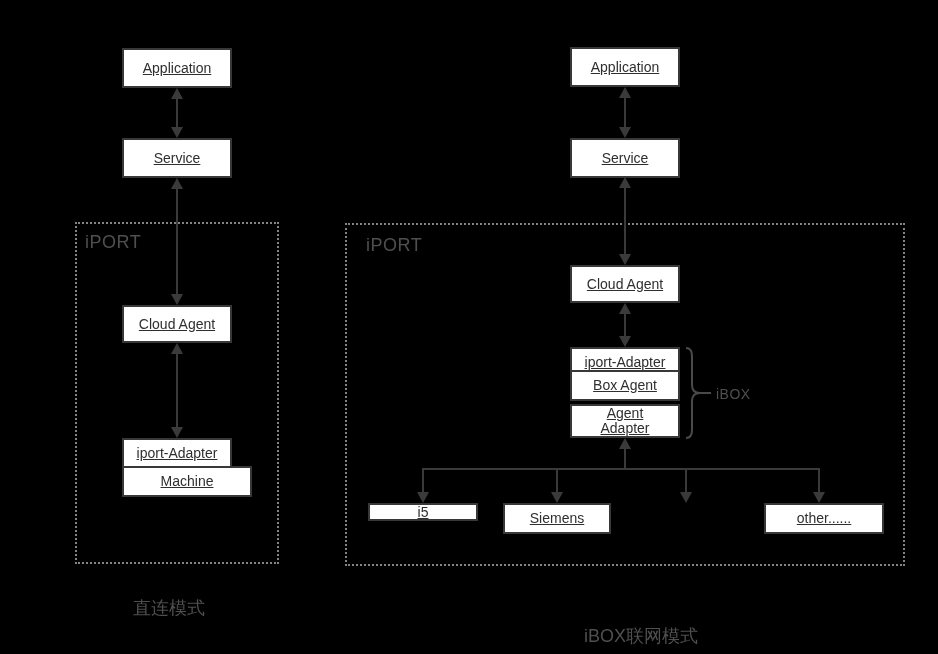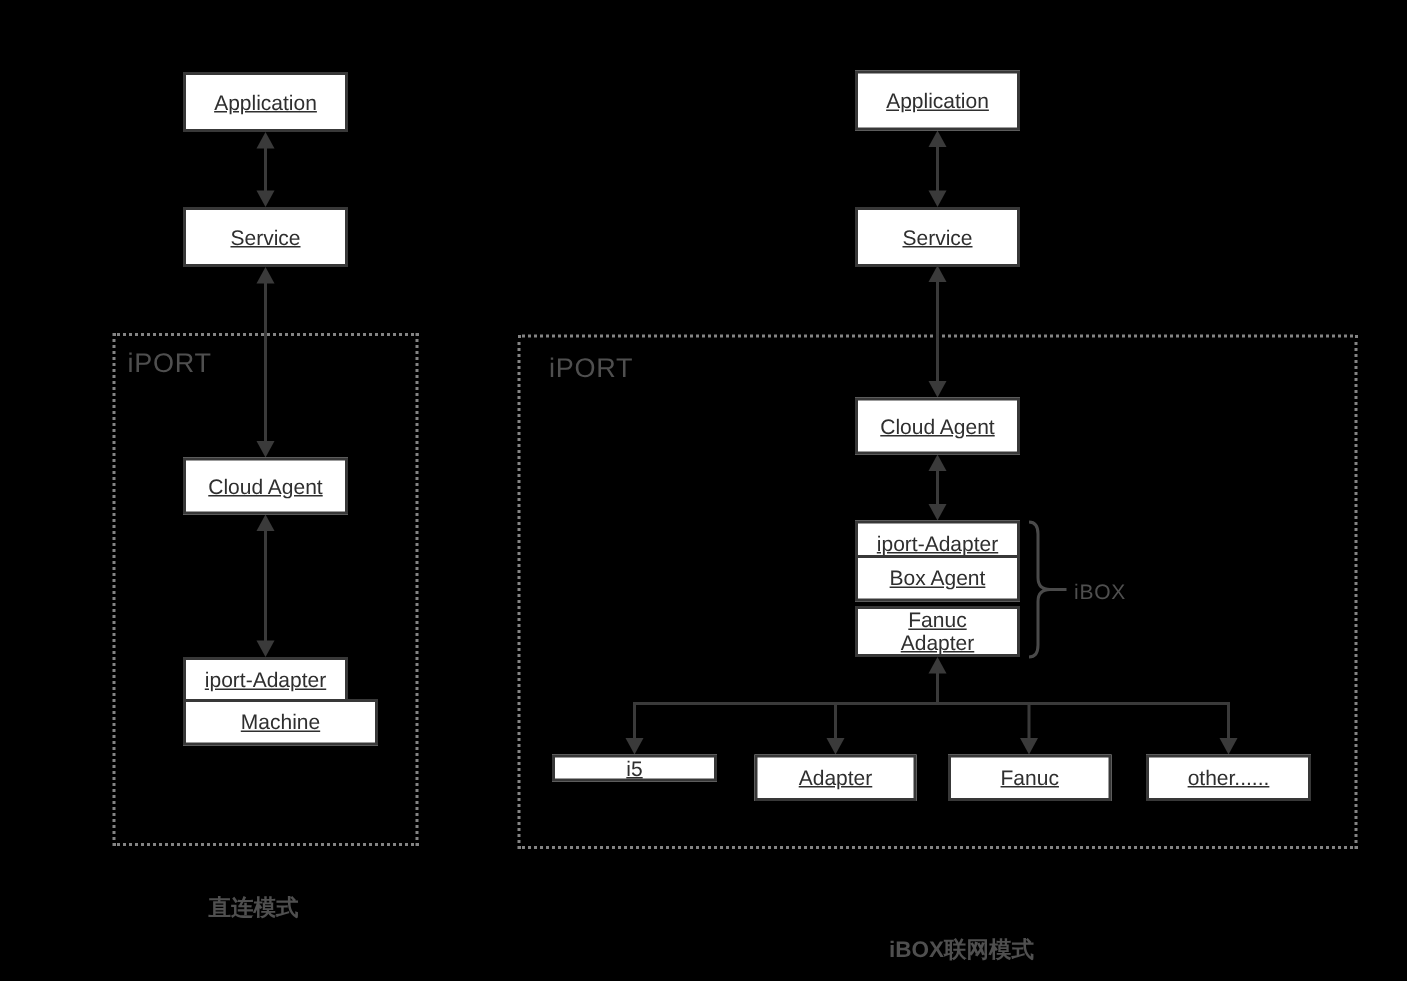--- a/index.html
+++ b/index.html
@@ -42,22 +42,22 @@
     border-left:6px solid transparent;border-right:6px solid transparent;
     border-bottom:11px solid var(--line);
   }
   .arrow .head-down{
     position:absolute;bottom:0;left:0;width:0;height:0;
     border-left:6px solid transparent;border-right:6px solid transparent;
     border-top:11px solid var(--line);
   }
   .hline{position:absolute;height:2px;background:var(--line);}
   .caption{
-    position:absolute;color:var(--muted-label);font-size:15px;
-    transform:translateX(-50%);white-space:nowrap;font-weight:bold;
+    position:absolute;color:var(--muted-label);font-size:18px;
+    transform:translateX(-50%);white-space:nowrap;
   }
   .brace-svg{position:absolute;}
   .brace-label{position:absolute;color:var(--muted-label);font-size:14px;letter-spacing:.5px;}
 </style>
 </head>
 <body>
 
 <div class="canvas">
 
   <div class="dashed" style="left:75px;top:222px;width:204px;height:342px"></div>
@@ -125,28 +125,27 @@
   <div class="node" style="left:122px;top:305px;width:110px;height:38px">Cloud Agent</div>
   <div class="node" style="left:122px;top:438px;width:110px;height:30px">iport-Adapter</div>
   <div class="node" style="left:122px;top:466px;width:130px;height:31px">Machine</div>
 
   <div class="node" style="left:570px;top:47px;width:110px;height:40px">Application</div>
   <div class="node" style="left:570px;top:138px;width:110px;height:40px">Service</div>
   <div class="node" style="left:570px;top:265px;width:110px;height:38px">Cloud Agent</div>
 
   <div class="node" style="left:570px;top:347px;width:110px;height:30px">iport-Adapter</div>
   <div class="node" style="left:570px;top:370px;width:110px;height:31px">Box Agent</div>
-  <div class="node wrap" style="left:570px;top:404px;width:110px;height:34px">Fanuc Adapter</div>
+  <div class="node wrap" style="left:570px;top:404px;width:110px;height:34px">Agent Adapter</div>
 
   <svg class="brace-svg" style="left:685px;top:346px" width="40" height="94" viewBox="0 0 40 94">
     <path d="M1,2 Q7,2 7,10 L7,39 Q7,47 15,47 Q7,47 7,55 L7,84 Q7,92 1,92 M15,47 L26,47" fill="none" stroke="var(--brace)" stroke-width="2"></path>
   </svg>
   <div class="brace-label" style="left:716px;top:386px">iBOX</div>
 
   <div class="node" style="left:368px;top:503px;width:110px;height:18px">i5</div>
-  <div class="node" style="left:503px;top:503px;width:108px;height:31px">Adapter</div>
-  <div class="node" style="left:632px;top:503px;width:109px;height:31px">Fanuc</div>
-  <div class="node" style="left:764px;top:503px;width:110px;height:31px">other......</div>
+  <div class="node" style="left:503px;top:503px;width:108px;height:31px">Siemens</div>
+  <div class="node" style="left:764px;top:503px;width:120px;height:31px">other......</div>
 
   <div class="caption" style="left:169px;top:596px">直连模式</div>
   <div class="caption" style="left:641px;top:624px">iBOX联网模式</div>
 
 </div>
 
 </body></html>

